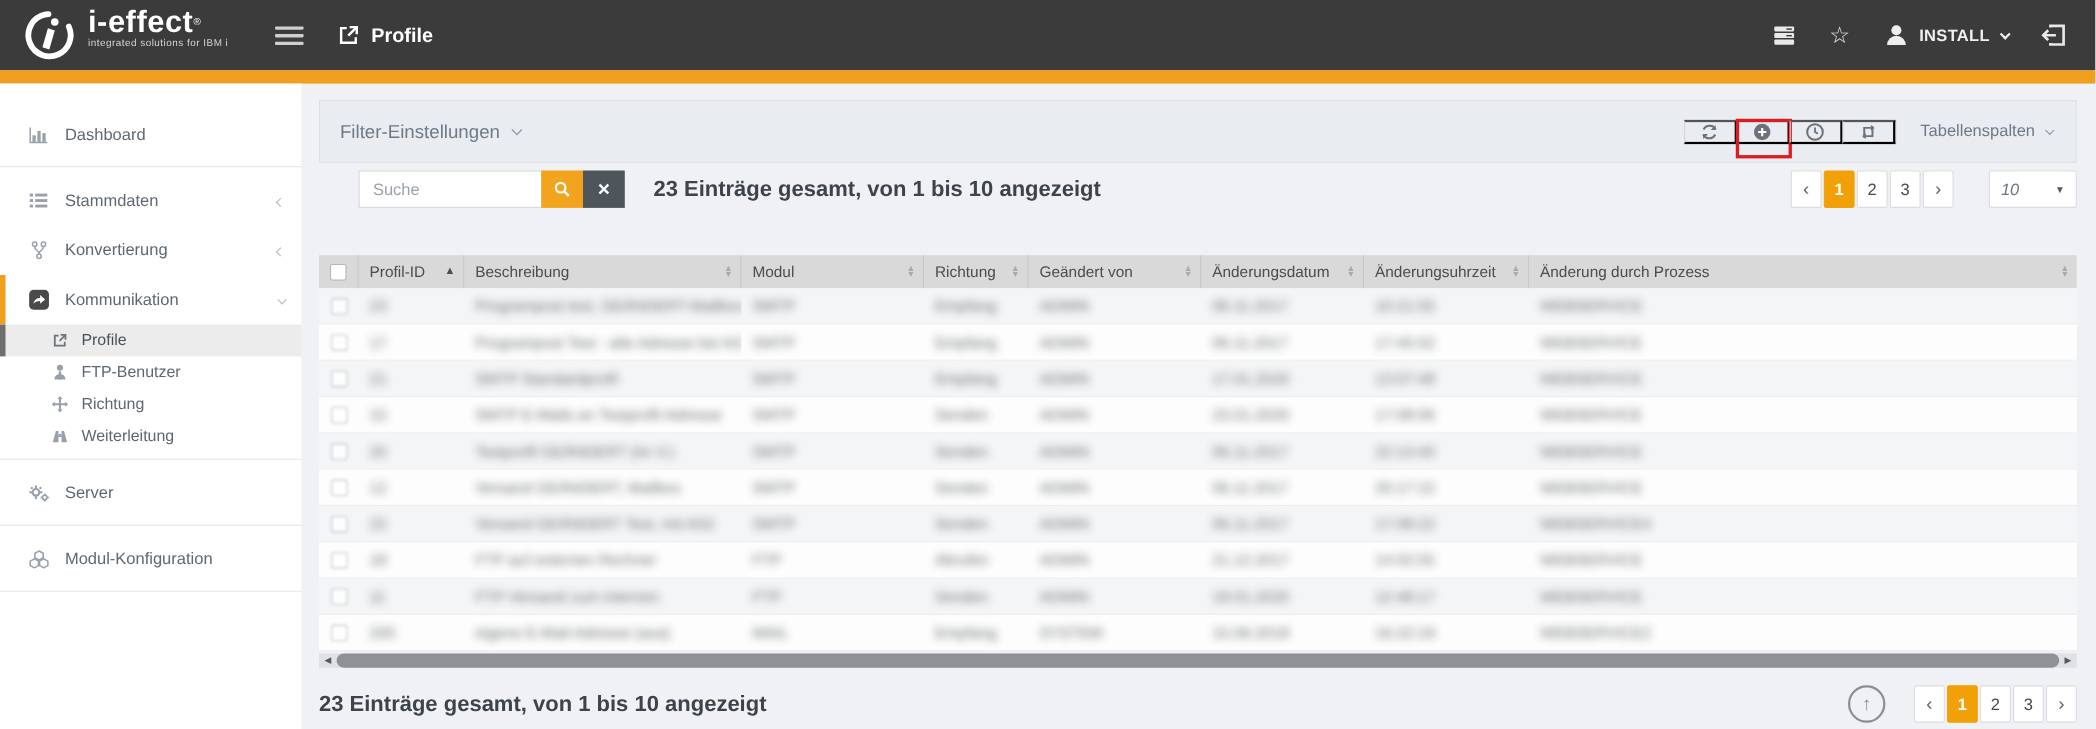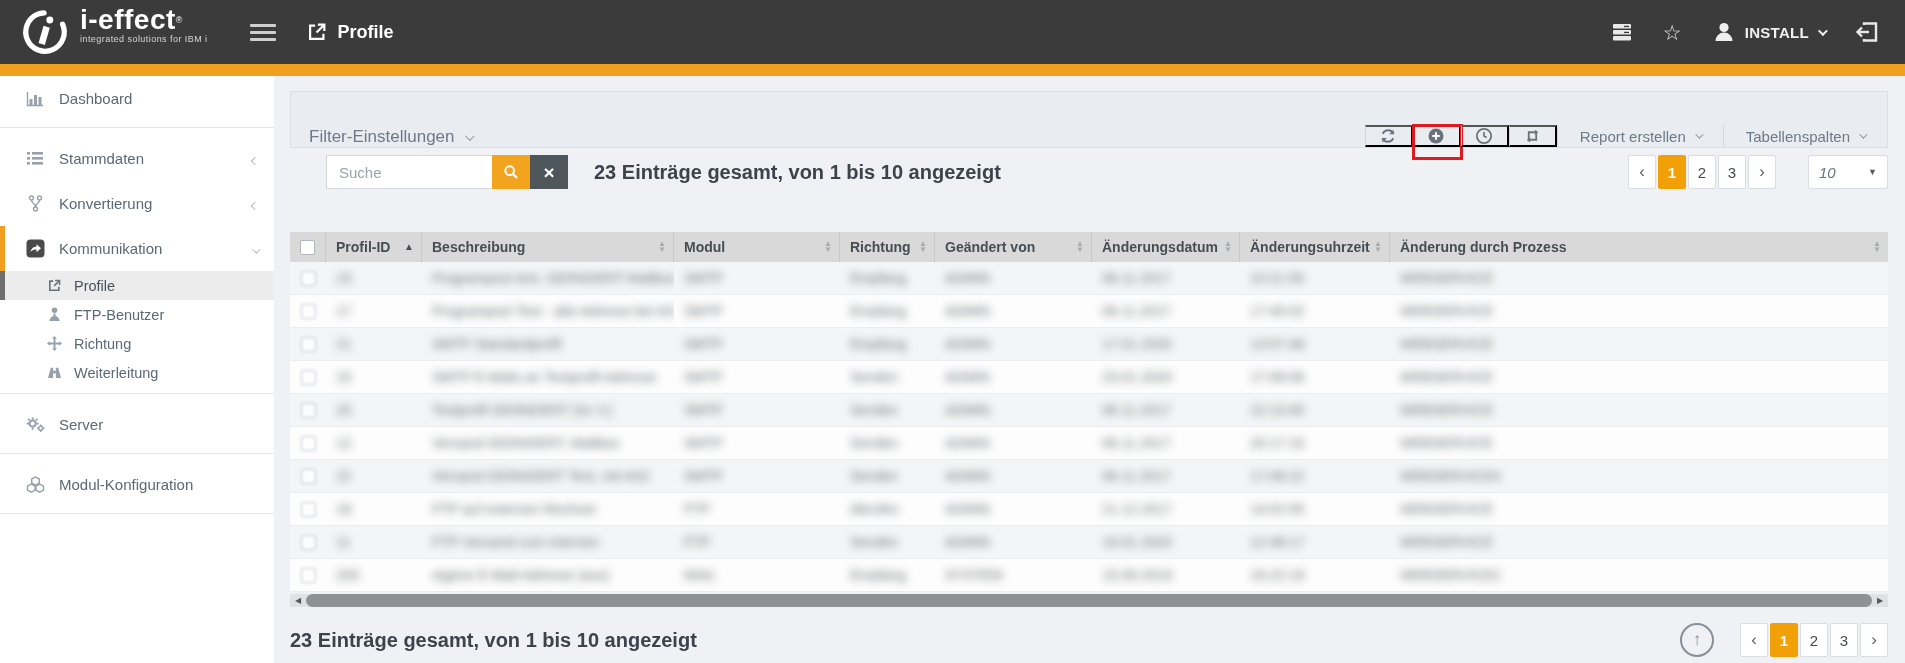--- a/index.html
+++ b/index.html
@@ -21,37 +21,37 @@
   .star-glyph { font-size:21px; color:#e9e9e9; line-height:1; }
   .user-menu { display:flex; align-items:center; gap:9px; cursor:pointer; color:#f0f0f0; }
   .user-menu .uname { font-size:15px; font-weight:700; letter-spacing:.3px; }
   .chev { display:inline-block; width:7px; height:7px; border-right:2px solid currentColor; border-bottom:2px solid currentColor; }
   .chev.down { transform:rotate(45deg) translateY(-2px); }
   .chev.left { transform:rotate(135deg); }
   .accent-bar { height:12px; background:#f0a01e; }
 
   
   .shell { display:flex; height:587px; }
-  .sidebar { width:274px; background:#fff; flex:none; }
+  .sidebar { width:274px; background:#fff; padding-top:24px; flex:none; }
   .snav-item { height:45px; display:flex; align-items:center; gap:13px; padding-left:19px;
     border-left:5px solid transparent; font-size:15px; color:#5c6873; cursor:pointer; }
   .snav-item .sicon { width:22px; display:flex; justify-content:center; color:#98a1ab; }
   .snav-item .schev { margin-left:auto; margin-right:16px; color:#b4bbc2; }
   .snav-item .schev .chev { border-width:1.5px; width:6px; height:6px; }
   .snav-item.active-orange { border-left-color:#f0a01e;justify-content:center; }
   .sub-item { height:29px; display:flex; align-items:center; gap:11px; padding-left:40px;
     border-left:5px solid transparent; font-size:14.5px; color:#5c6873; cursor:pointer; }
   .sub-item .sicon { width:18px; display:flex; justify-content:center; color:#98a1ab; }
   .sub-item.active { border-left-color:#6e6e6e; background:#ececec; color:#49525b; }
   .sdivider { height:1px; background:#e4e7ea; margin:6px 0 8px 0; }
 
   
   .main { flex:1; padding:15px 17px 0 16px; min-width:0; }
 
-  .filter-panel { height:57px; background:#e9ecf0; border:1px solid #dce0e5; display:flex; align-items:flex-end; }
+  .filter-panel { height:57px; background:#e9ecf0; border:1px solid #dce0e5; display:flex; align-items:center; }
   .filter-title { display:flex; align-items:center; gap:10px; padding-left:18px; font-size:17px; color:#6e7a87; cursor:pointer; }
   .filter-title .chev { border-width:1.5px; color:#8a95a1; }
   .fp-toolbar { margin-left:auto; display:flex; align-items:stretch; }
   .tb-cell { width:48px; display:flex; align-items:center; justify-content:center;
     border-left:1px solid #d3d7dc; color:#6a737c; cursor:pointer; position:relative; background:none; }
   .tb-text { display:flex; align-items:center; gap:9px; padding:0 22px; border-left:1px solid #d3d7dc;
     font-size:15px; color:#6e7a87; cursor:pointer; }
   .tb-text .chev { border-width:1.5px; width:6px; height:6px; color:#8a95a1; }
   .annot-red { position:absolute; left:-2px; top:-3px; width:51px; height:36px;
     border:3px solid #dd1b21; pointer-events:none; }
@@ -71,21 +71,21 @@
     display:flex; align-items:center; justify-content:center; font-size:15px; color:#434951; cursor:pointer; border-radius:2px; }
   .pg-btn.arrow { color:#5d646c; font-size:17px; }
   .pg-btn.active { background:#f2a008; border-color:#f2a008; color:#fff; font-weight:700; }
   .page-size { margin-left:32px; width:80px; height:34px; background:#fff; border:1px solid #d9dce0; border-radius:2px;
     display:flex; align-items:center; padding:0 10px; font-size:15px; color:#6b7580; cursor:pointer;font-style:italic; }
   .page-size .caret { margin-left:auto; font-size:9px; color:#55595e; }
 
   
   .table-wrap { margin-top:43px; }
   .thead { display:flex; height:30px; background:#d9d9d9; align-items:stretch; }
-  .th { display:flex; align-items:center; padding-left:10px; font-size:14px; font-weight:700; color:#474d53;
+  .th { display:flex; align-items:center; padding-left:10px; font-size:14px; font-weight:400; color:#474d53;
     border-right:1px solid #c6c9cc; cursor:pointer; }
   .th:last-child { border-right:none; }
   .sorts { margin-left:auto; margin-right:7px; display:flex; flex-direction:column; line-height:6.5px; font-size:8px; color:#a6abb1; }
   .sorts.single { font-size:10px; color:#4a4f55; line-height:10px; }
   .c-check { width:36px; flex:none; display:flex; align-items:center; justify-content:center; padding-left:0; }
   .c-id { width:96px; flex:none; }
   .c-besch { width:252px; flex:none; }
   .c-modul { width:166px; flex:none; }
   .c-richt { width:95px; flex:none; }
   .c-gvon { width:157px; flex:none; }
@@ -349,24 +349,20 @@
         </button>
         <button class="tb-cell">
           <svg width="19" height="18" viewBox="0 0 24 24">
             <path d="M7 19 V7 H15" fill="none" stroke="#6a737c" stroke-width="2.4"></path>
             <path d="M15 3.5 L19.5 7 L15 10.5 Z" fill="#6a737c"></path>
             <path d="M17 5 V17 H9" fill="none" stroke="#6a737c" stroke-width="2.4"></path>
             <path d="M9 13.5 L4.5 17 L9 20.5 Z" fill="#6a737c"></path>
           </svg>
         </button>
         <div class="tb-text">
-          <span>Report erstellen</span>
-          <span class="chev down"></span>
-        </div>
-        <div class="tb-text">
           <span>Tabellenspalten</span>
           <span class="chev down"></span>
         </div>
       </div>
     </div>
 
     <div class="search-row">
       <div class="search-group">
         <input type="text" placeholder="Suche" style="">
         <button class="btn-search">

